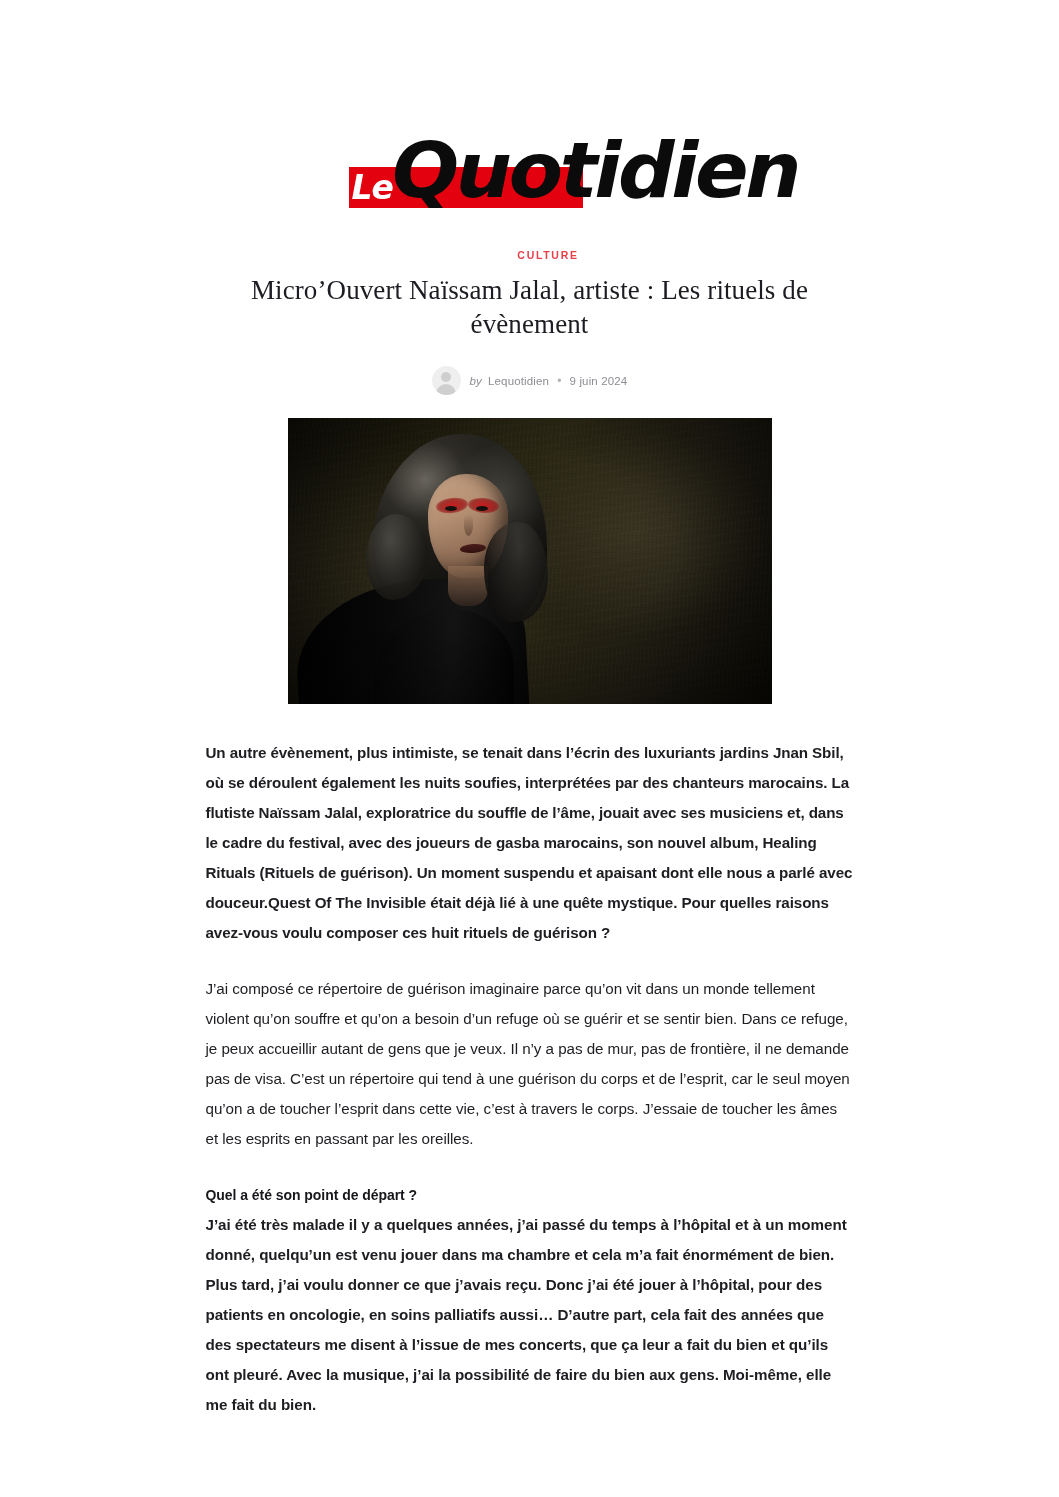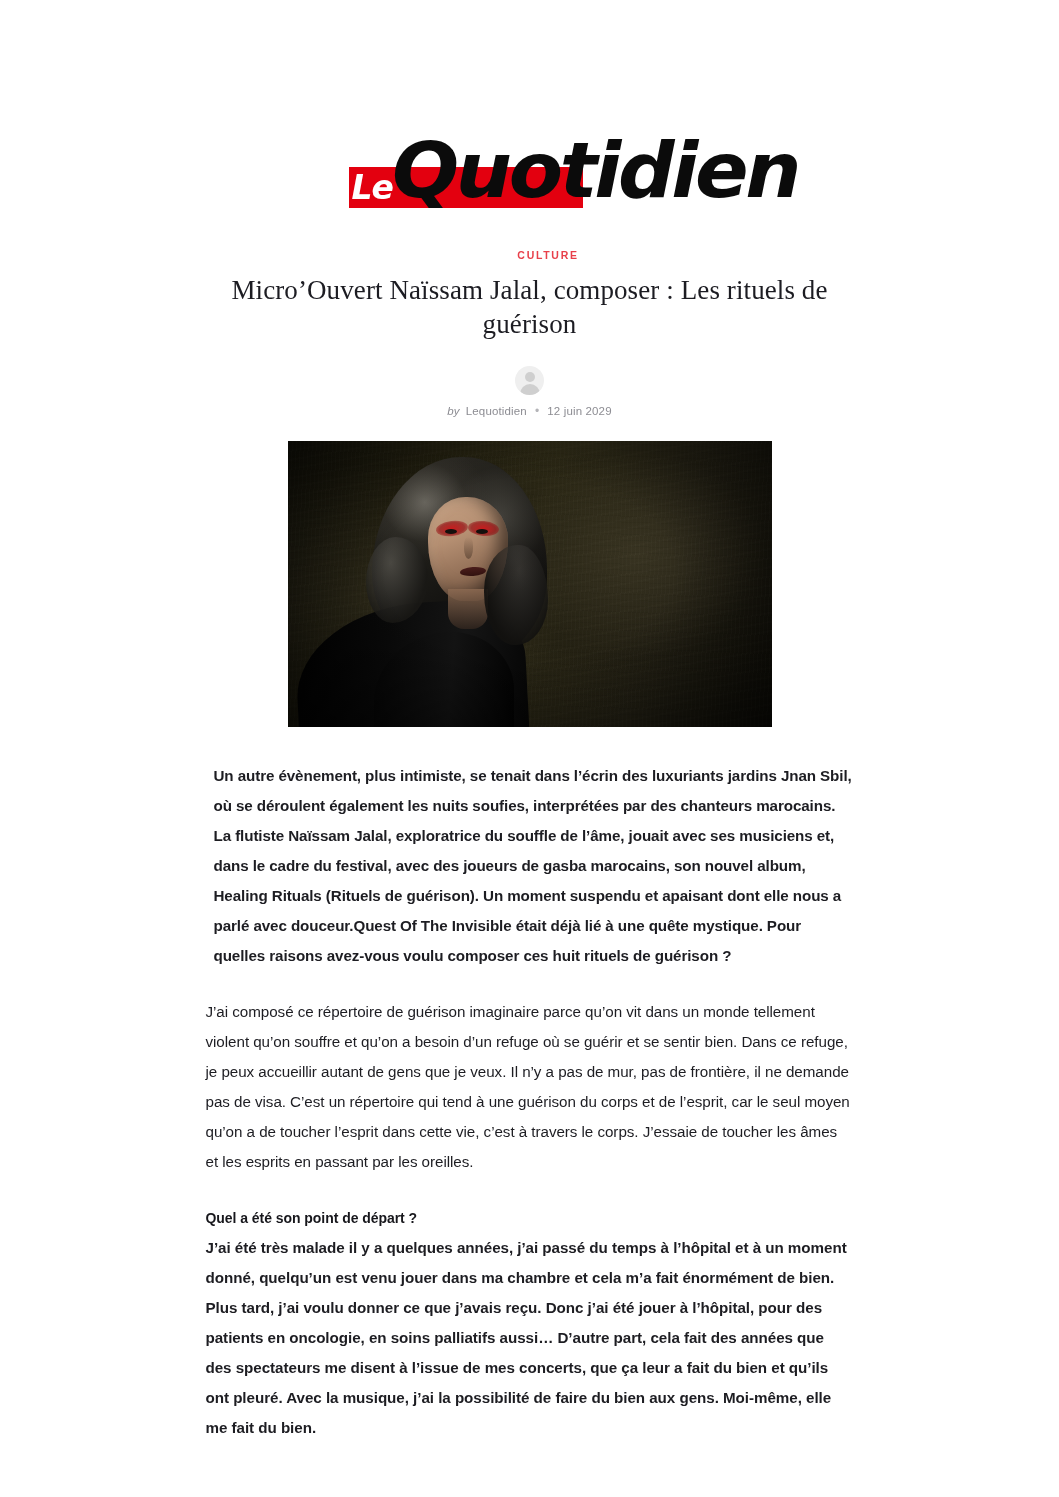--- a/index.html
+++ b/index.html
@@ -100,21 +100,20 @@
     letter-spacing: 0.1px;
   }
 
   
   .byline {
     margin-top: 25px;
     display: flex;
     align-items: center;
     justify-content: center;
     gap: 9px;
-    flex-direction: column;
   }
   .avatar {
     width: 29px;
     height: 29px;
     border-radius: 50%;
     background: #efefef;
     position: relative;
     overflow: hidden;
     flex: 0 0 auto;
   }
@@ -306,21 +305,20 @@
     font-size: 15.2px;
     line-height: 30px;
     color: #1d1d22;
     margin: 0 0 26px 0;
     text-align: left;
     letter-spacing: -0.05px;
   }
   .para.lead {
     font-weight: 700;
     letter-spacing: -0.1px;
-    margin-left: 8px;
   }
   .subhead {
     font-family: "Liberation Sans", sans-serif;
     font-size: 14px;
     line-height: 30px;
     font-weight: 700;
     color: #17171c;
     margin: 0 0 0 0;
     letter-spacing: -0.05px;
   }
@@ -334,32 +332,32 @@
   <div class="masthead">
     <div class="logo">
       <div class="logo-red-bar"></div>
       <div class="logo-le">Le</div>
       <div class="logo-main">Quotidien</div>
     </div>
   </div>
 
   <div class="category">CULTURE</div>
 
-  <h1 class="article-title">Micro’Ouvert Naïssam Jalal, composer : Les rituels de guérison</h1>
+  <h1 class="article-title">Micro’Ouvert Naïssam Jalal, artiste : Les rituels de évènement</h1>
 
   <div class="byline">
     <div class="avatar">
       <div class="av-head"></div>
       <div class="av-body"></div>
     </div>
     <div class="byline-text">
       <span class="byline-by">by</span>
       <span class="byline-author">Lequotidien</span>
       <span class="byline-sep">•</span>
-      <span class="byline-date">12 juin 2029</span>
+      <span class="byline-date">9 juin 2024</span>
     </div>
   </div>
 
   <div class="hero-wrap">
     <div class="hero" aria-label="Portrait de Naïssam Jalal en noir avec maquillage rouge sur fond sombre">
       <div class="hero-bg"></div>
       <div class="hero-grain"></div>
       <div class="subject">
         <div class="sub-hair-back"></div>
         <div class="sub-body"></div>

